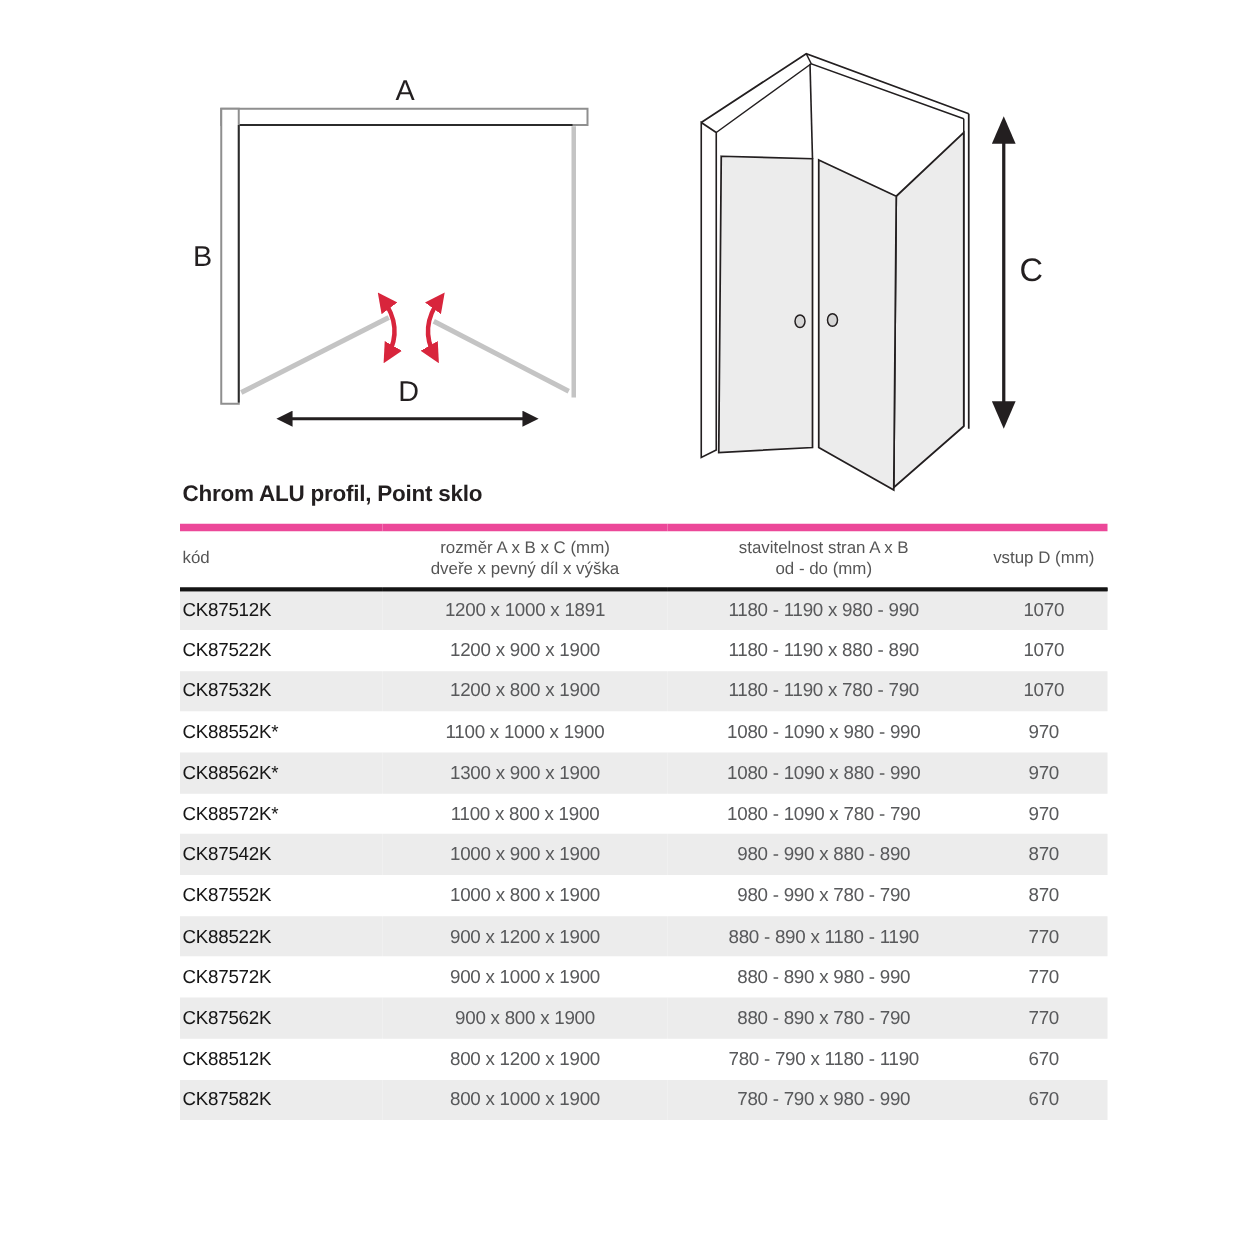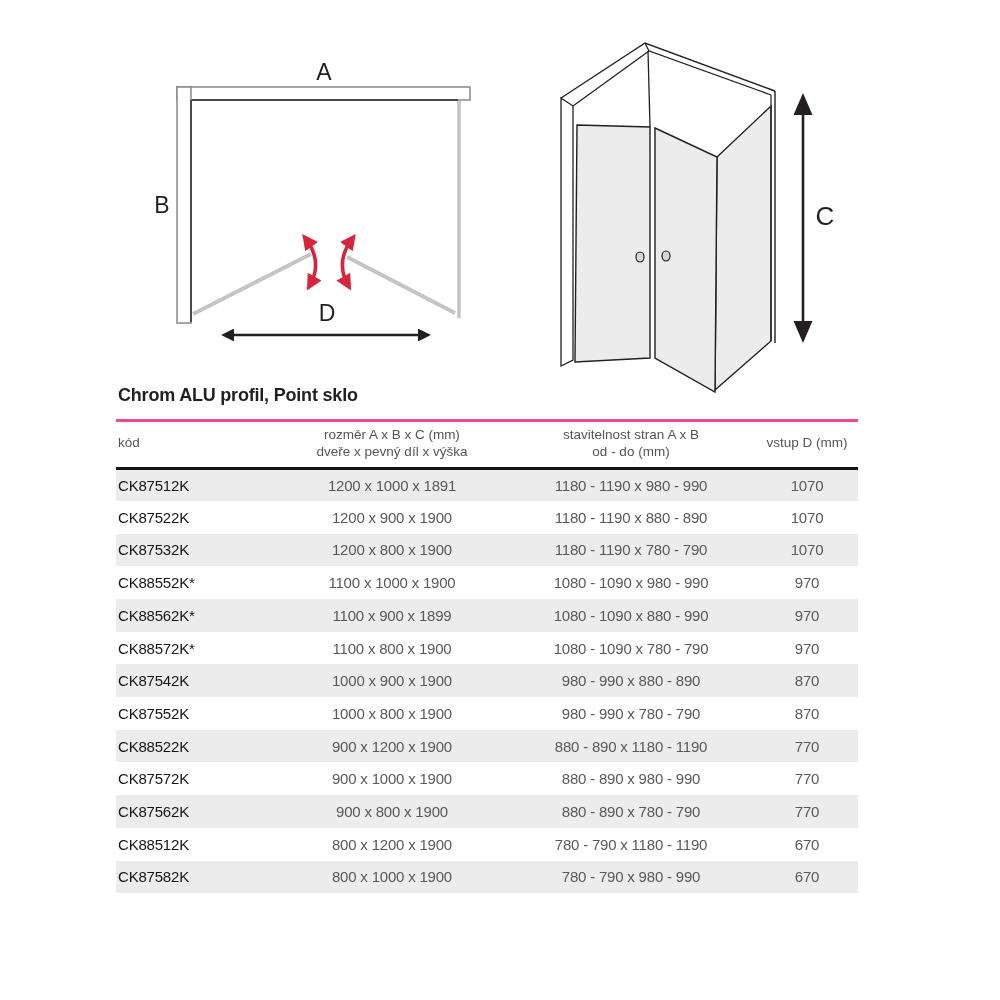--- a/index.html
+++ b/index.html
@@ -12,27 +12,27 @@
     overflow: hidden;
   }
   .page { position: absolute; inset: 0; background: #fff; }
 
   .top-view-svg   { position: absolute; left: 125px; top: 35px;  width: 360px; height: 320px; }
   .persp-view-svg { position: absolute; left: 540px; top: 25px;  width: 320px; height: 380px; }
 
   .dim-label { font-family: "Liberation Sans", "DejaVu Sans", sans-serif; font-size: 23px; fill: #231f20; }
   .dim-label-c { font-size: 26px; }
 
-  .spec-block { position: absolute; left: 116px; top: 385px; width: 742px; }
+  .spec-block { position: absolute; left: 144px; top: 385px; width: 742px; }
   .spec-title {
     font-size: 18px; font-weight: bold; color: #231f20;
     letter-spacing: -0.2px; margin: 0 0 13px 2px;
   }
   table.spec { width: 742px; border-collapse: collapse; table-layout: fixed; }
-  table.spec thead tr { border-top: 3px solid #ec4899; border-bottom: 3px solid #141414; }
+  table.spec thead tr { border-top: 6px solid #ec4899; border-bottom: 3px solid #141414; }
   table.spec th {
     font-weight: normal; font-size: 13.5px; line-height: 1.25; color: #555;
     padding: 5px 0 6px 0; vertical-align: middle; text-align: center;
   }
   table.spec th.c-kod { text-align: left; padding-left: 2px; }
   table.spec td {
     height: 32.7px; font-size: 15px; color: #58595b;
     text-align: center; vertical-align: middle;
     letter-spacing: -0.2px; white-space: nowrap;
   }
@@ -164,21 +164,21 @@
 
   <tr>
     <td class="c-kod">CK88552K*</td>
     <td class="c-roz">1100 x 1000 x 1900</td>
     <td class="c-stav">1080 - 1090 x 980 - 990</td>
     <td class="c-vst">970</td>
   </tr>
 
   <tr>
     <td class="c-kod">CK88562K*</td>
-    <td class="c-roz">1100 x 900 x 1899</td>
+    <td class="c-roz">1300 x 900 x 1900</td>
     <td class="c-stav">1080 - 1090 x 880 - 990</td>
     <td class="c-vst">970</td>
   </tr>
 
   <tr>
     <td class="c-kod">CK88572K*</td>
     <td class="c-roz">1100 x 800 x 1900</td>
     <td class="c-stav">1080 - 1090 x 780 - 790</td>
     <td class="c-vst">970</td>
   </tr>

